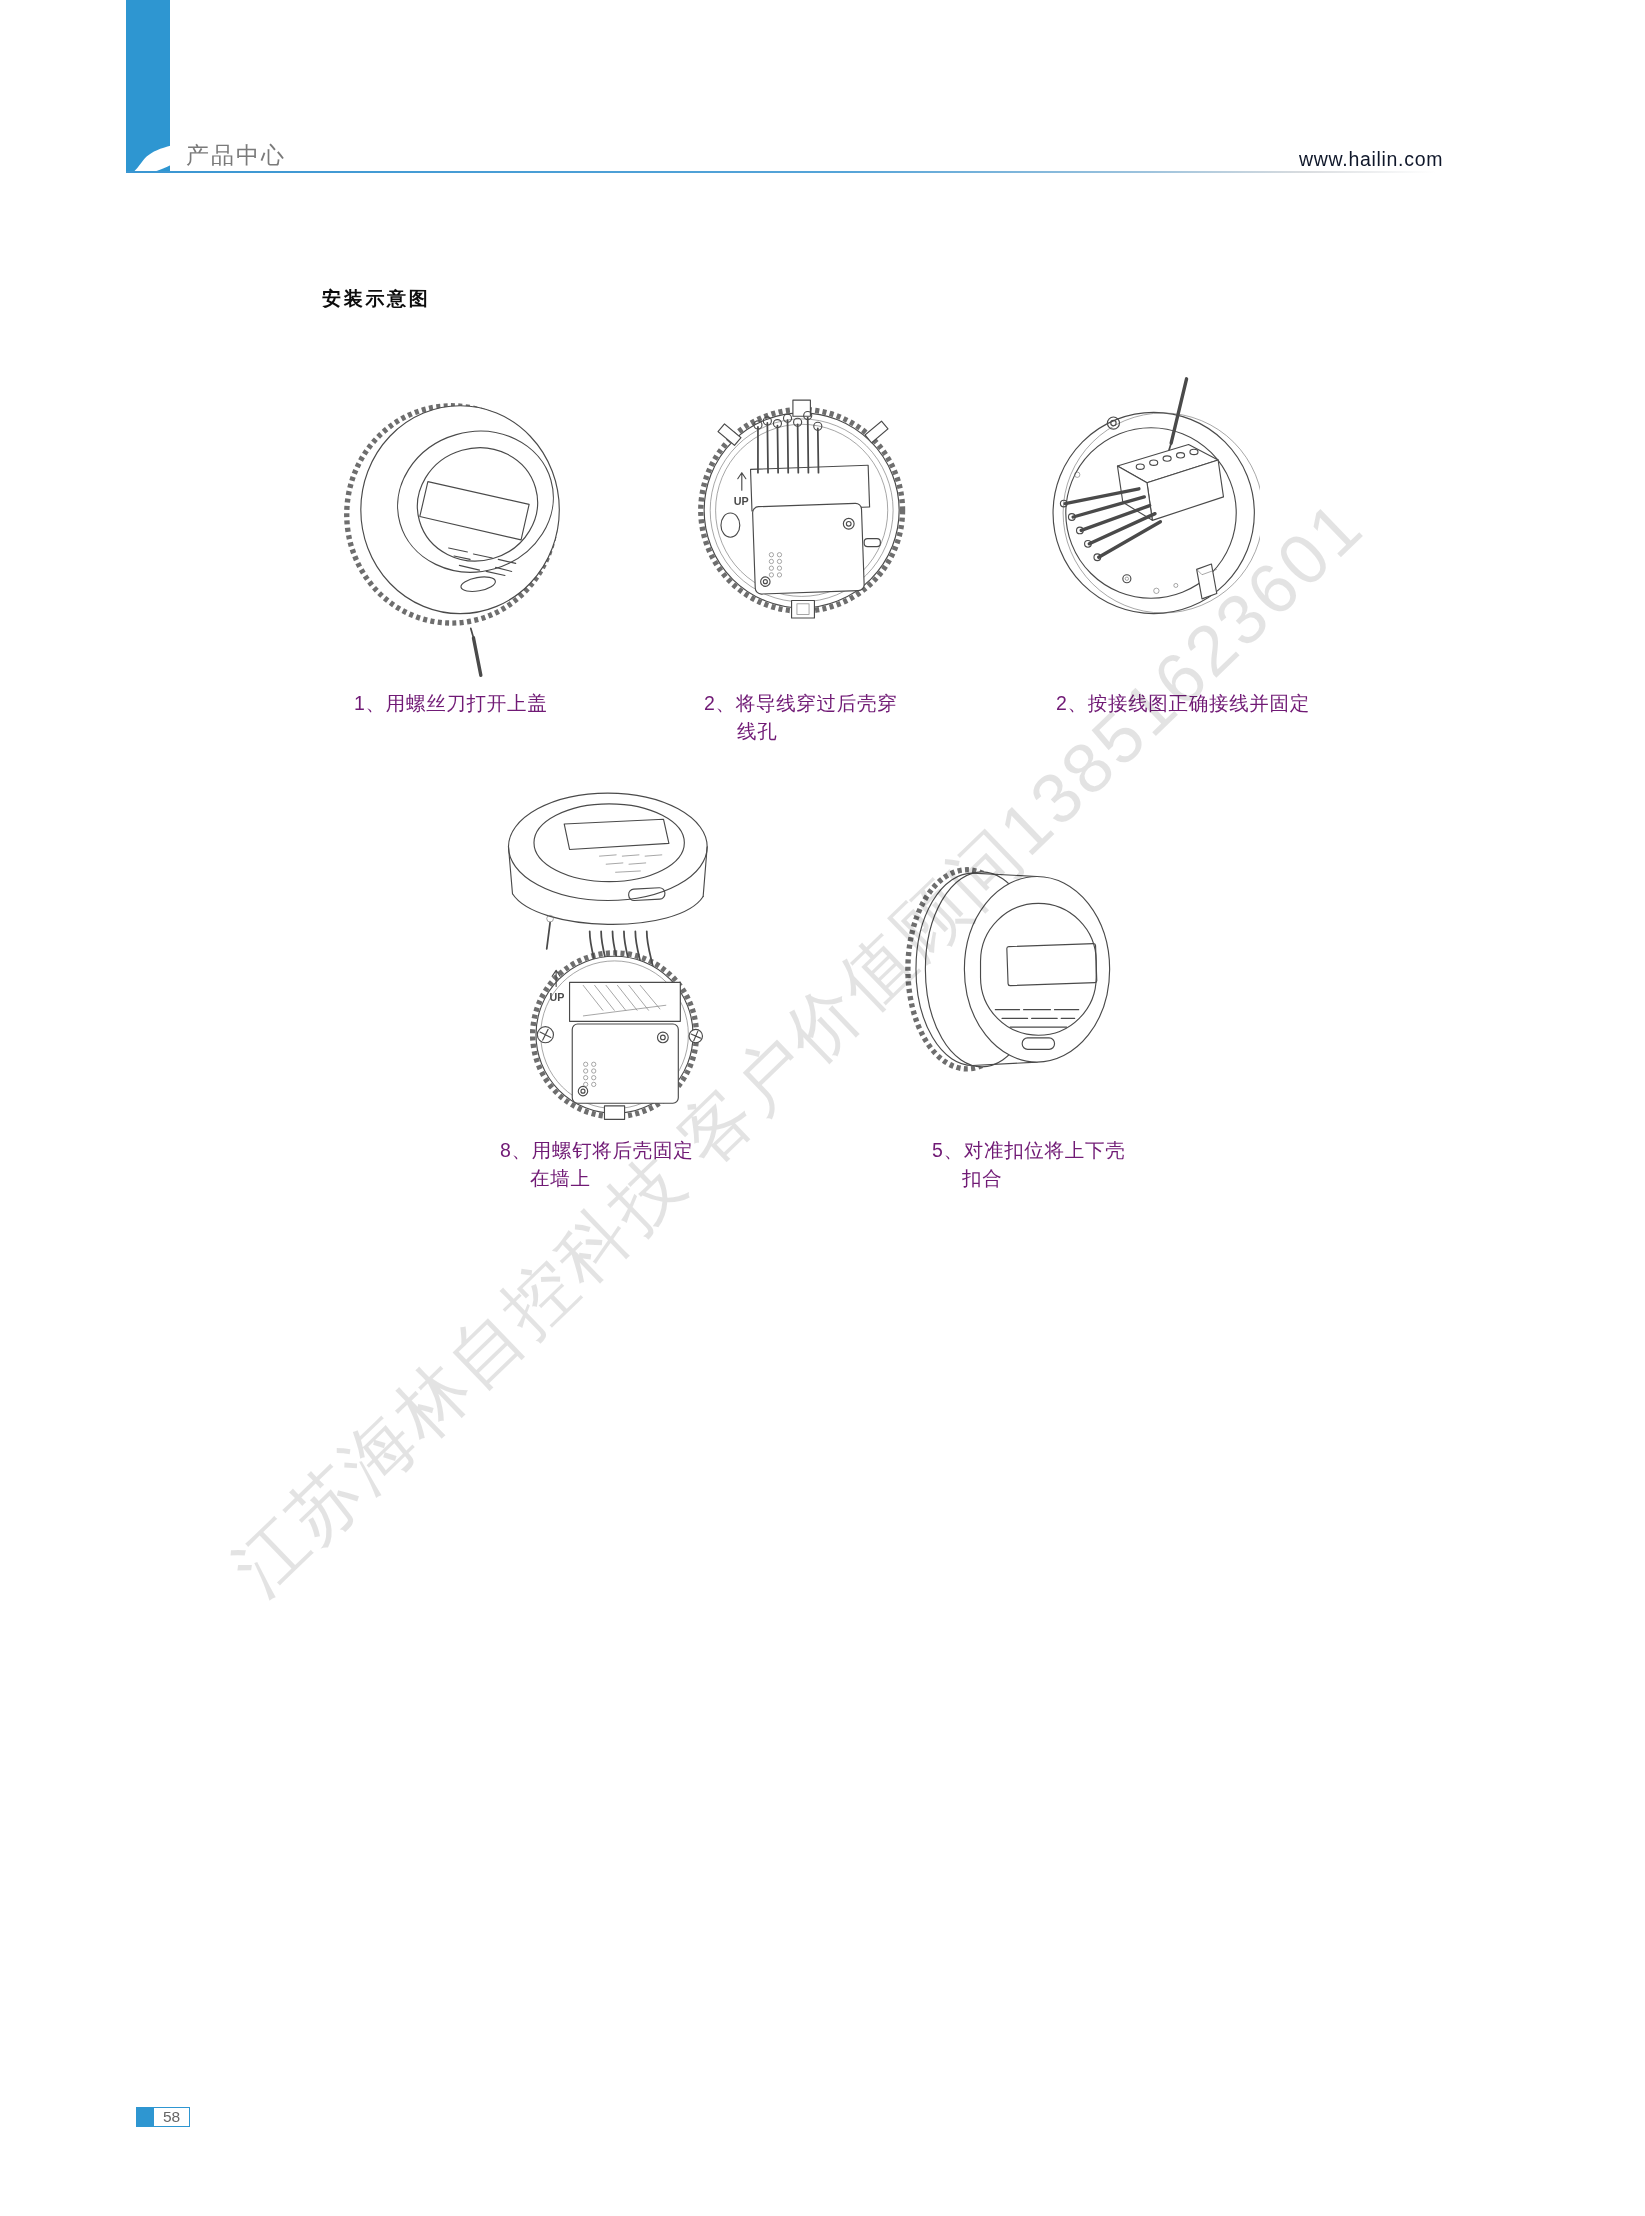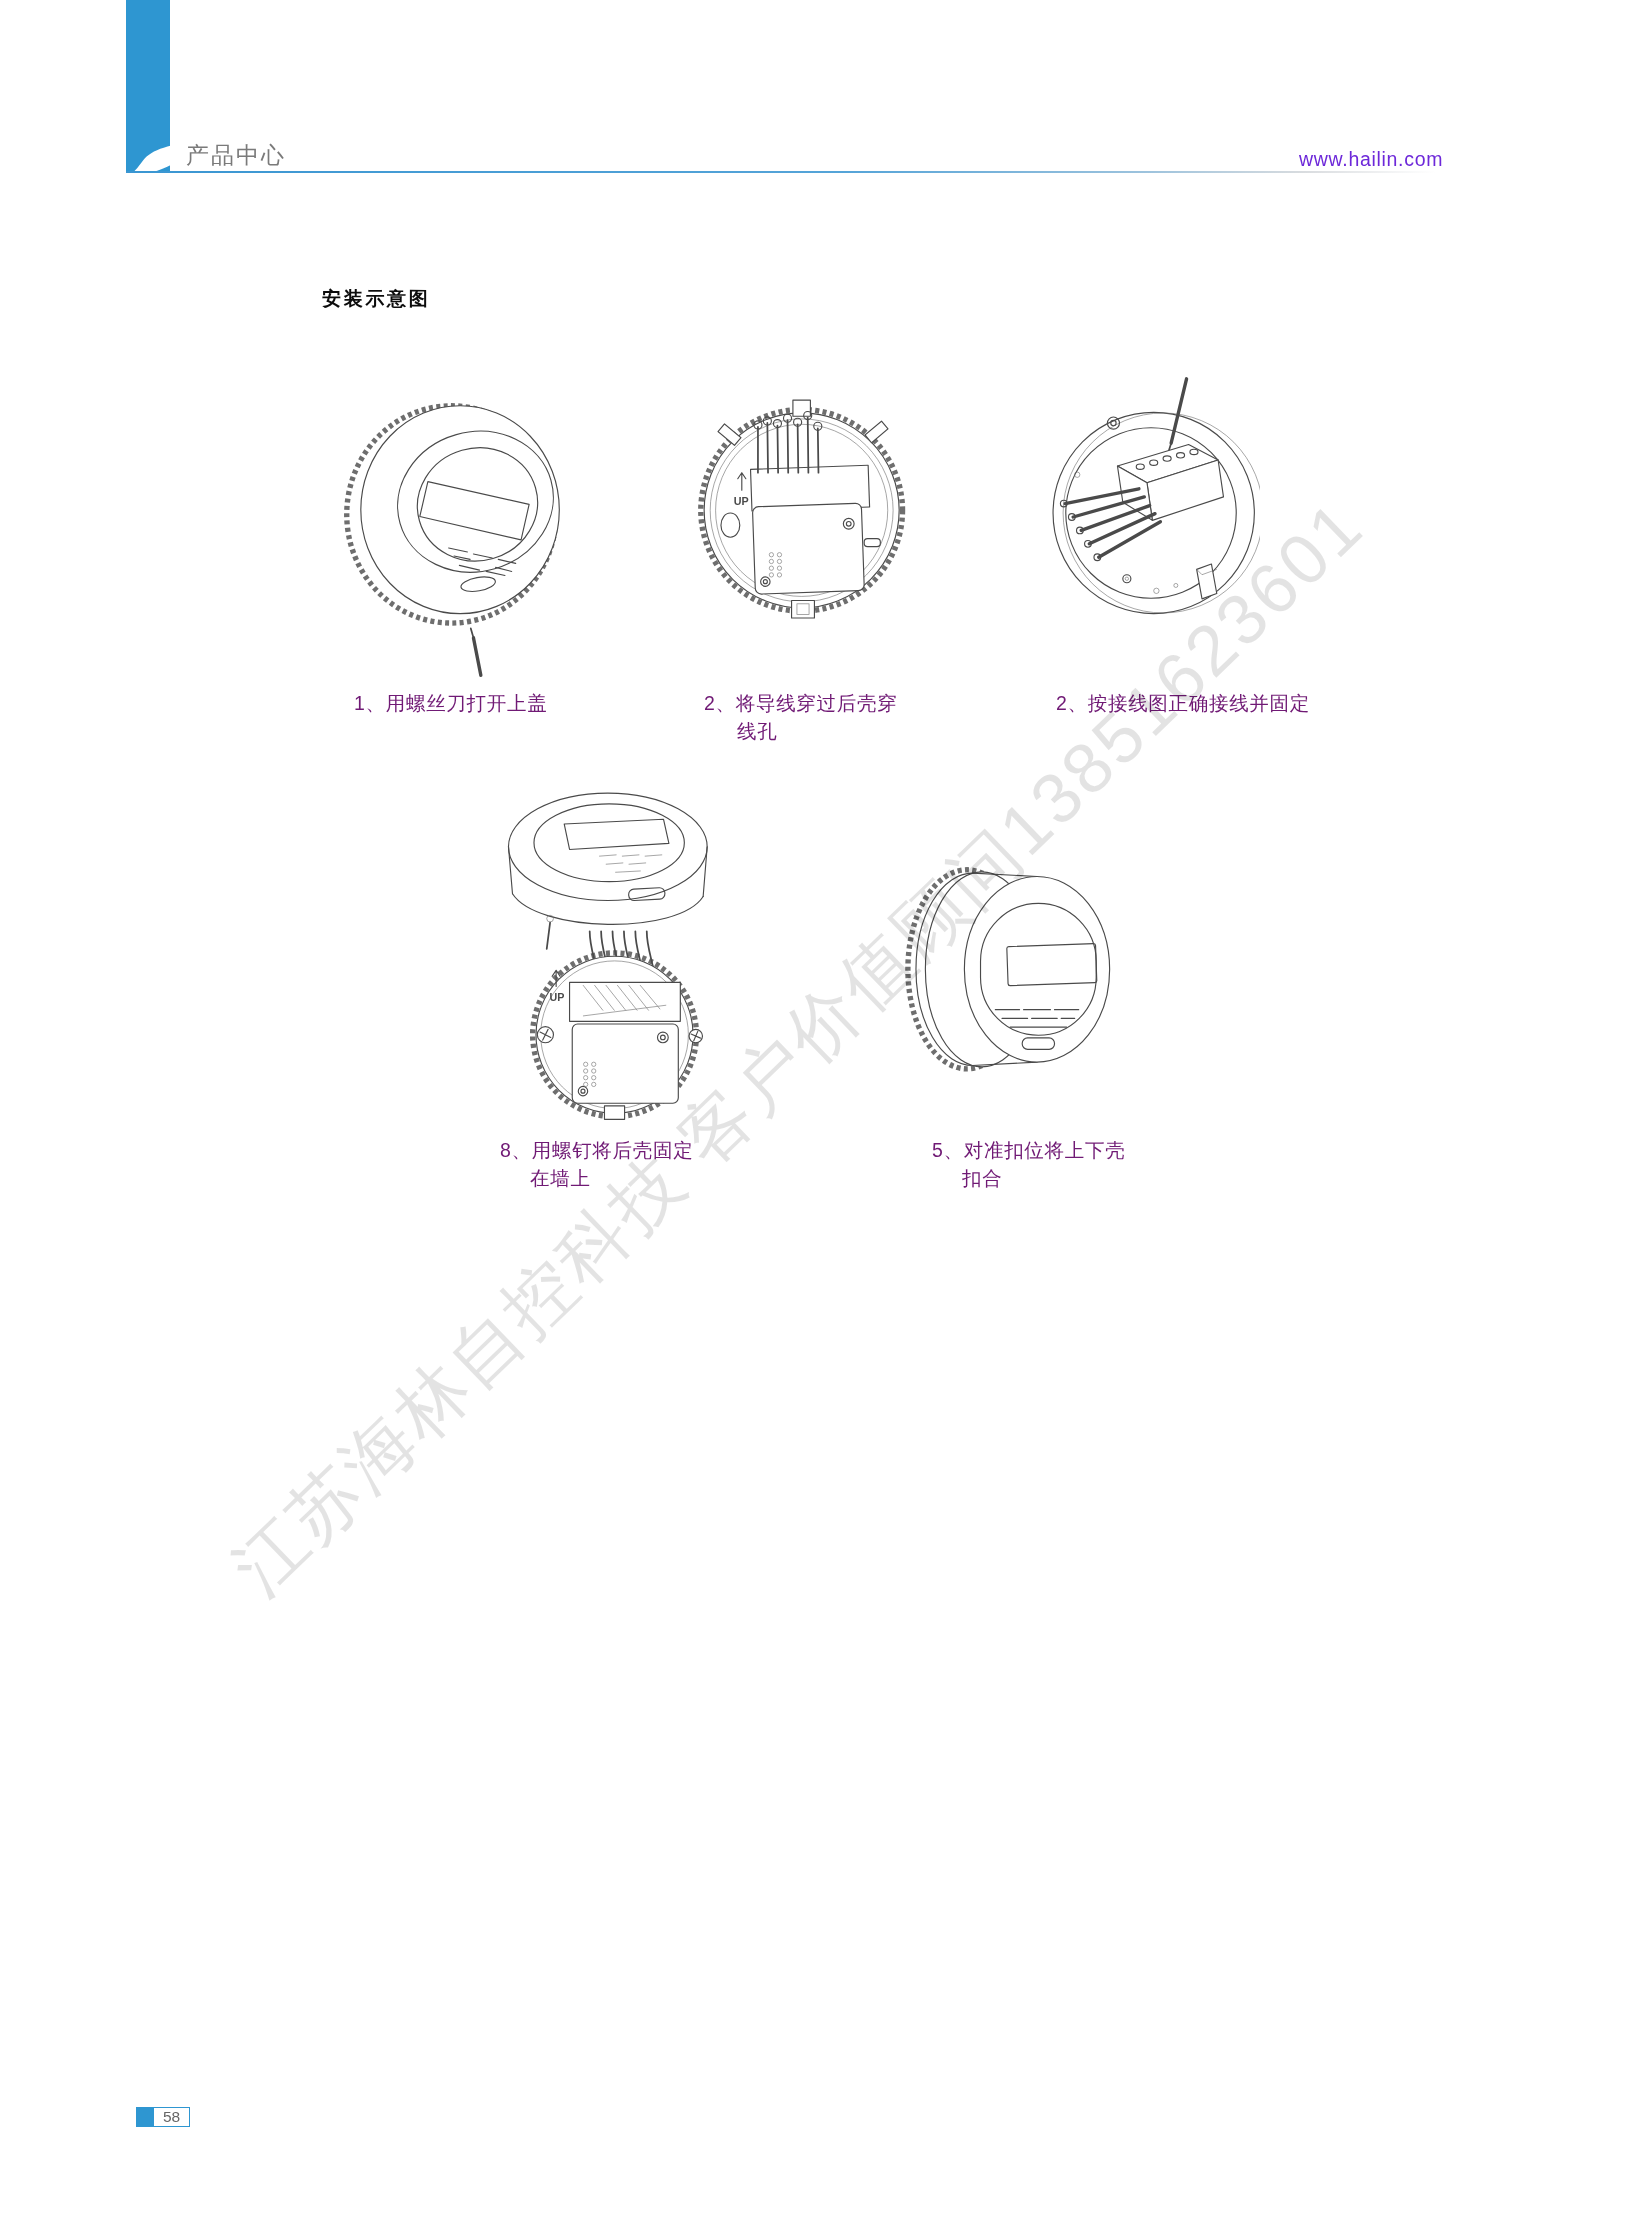--- a/index.html
+++ b/index.html
@@ -19,21 +19,21 @@
   .brand-label{
     position:absolute;left:186px;top:140px;
     font-size:23px;letter-spacing:2px;color:#7a7a7a;white-space:nowrap;
   }
   .header-rule{
     position:absolute;left:126px;top:171px;width:1309px;height:2px;
     background:linear-gradient(to right,#3a96d2 0%,#55a4d8 55%,#9dc3dd 78%,#d9dcdf 90%,rgba(255,255,255,0) 100%);
   }
   .website{
     position:absolute;left:1299px;top:148px;
-    font-size:19.5px;color:#6d28d9;letter-spacing:0.7px;white-space:nowrap;
+    font-size:19.5px;color:#0f172a;letter-spacing:0.7px;white-space:nowrap;
   }
   
   .page-title{
     position:absolute;left:322px;top:286px;
     font-size:19px;font-weight:bold;color:#0c0c0c;letter-spacing:2.7px;white-space:nowrap;
   }
   
   .caption{
     position:absolute;font-size:19.5px;color:#701a75;line-height:30px;white-space:nowrap;
     letter-spacing:0.7px;

